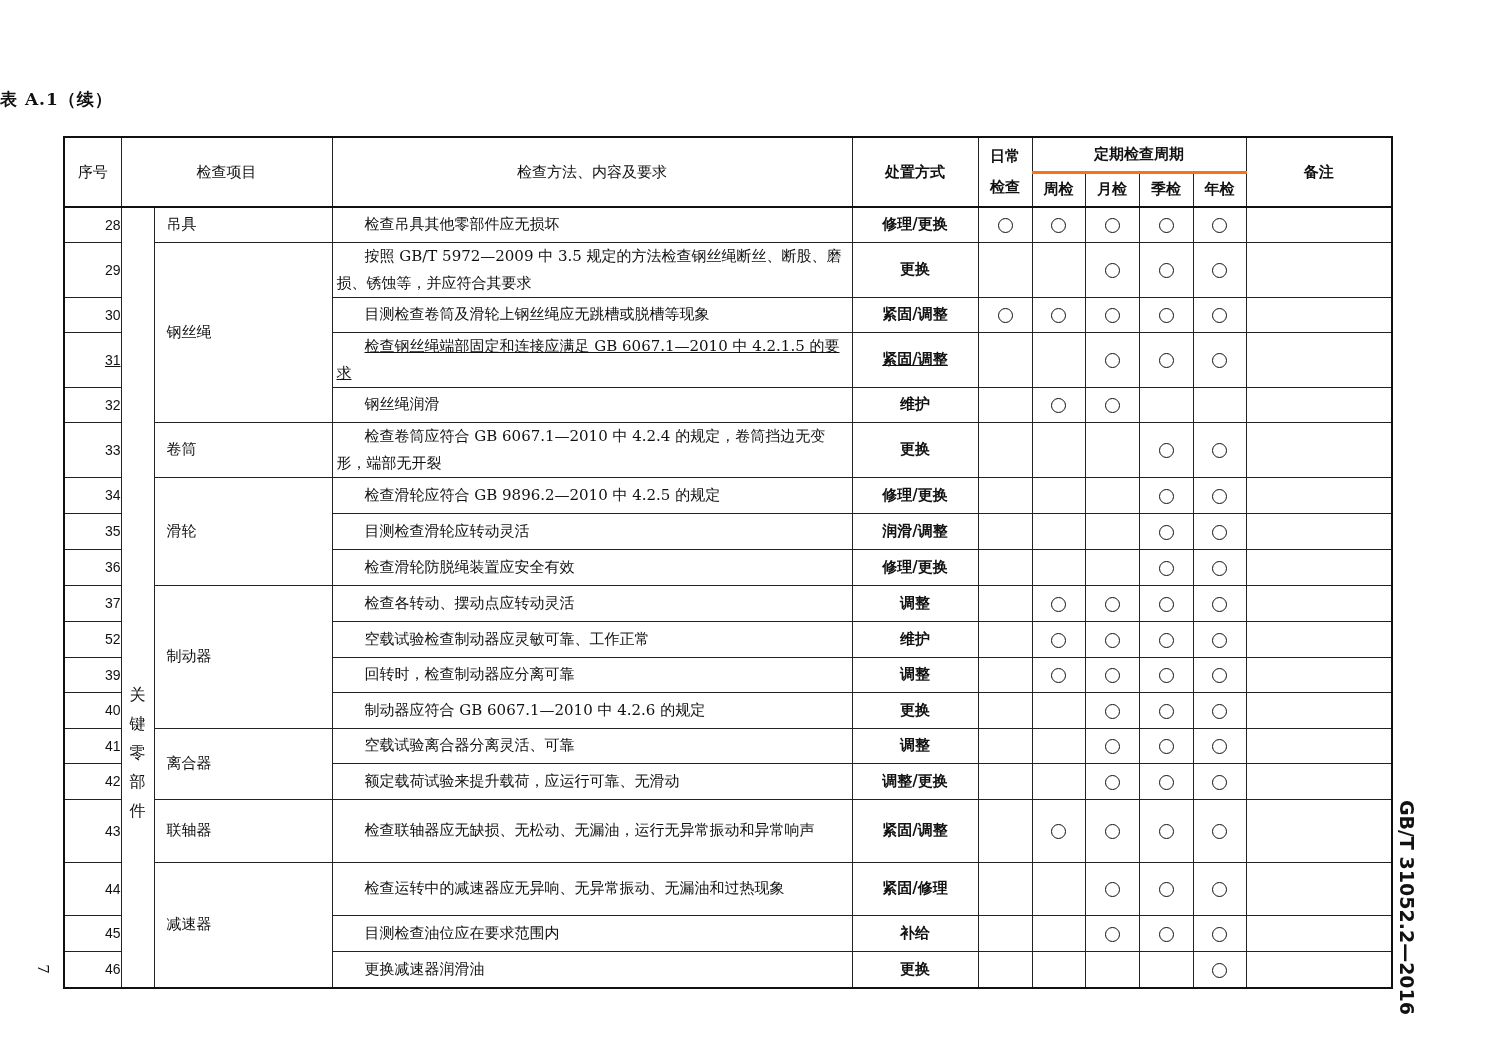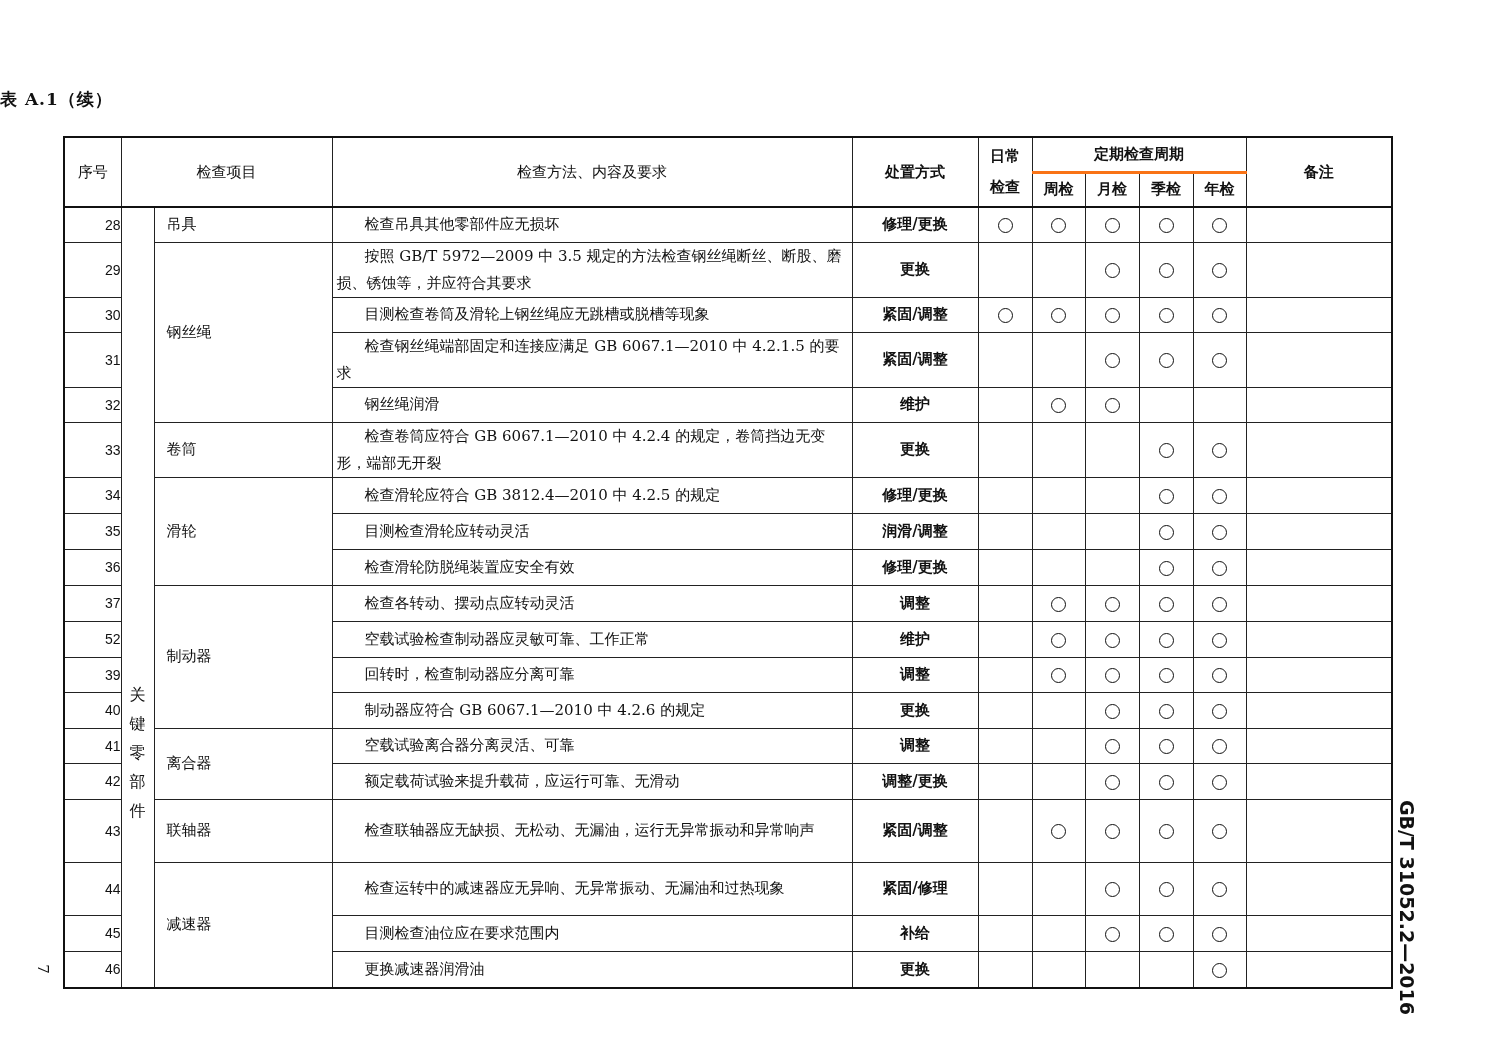--- a/index.html
+++ b/index.html
@@ -105,21 +105,21 @@
         <td class="num">30</td>
         <td class="method">目测检查卷筒及滑轮上钢丝绳应无跳槽或脱槽等现象</td>
         <td class="disp">紧固/调整</td>
         <td class="mark"><span class="circle"></span></td>
         <td class="mark"><span class="circle"></span></td>
         <td class="mark"><span class="circle"></span></td>
         <td class="mark"><span class="circle"></span></td>
         <td class="mark"><span class="circle"></span></td>
         <td></td>
       </tr>
-      <tr style="height: 54px;">
+      <tr style="height: 54px; text-decoration: underline;">
         <td class="num">31</td>
         <td class="method">检查钢丝绳端部固定和连接应满足 GB 6067.1—2010 中 4.2.1.5 的要求</td>
         <td class="disp">紧固/调整</td>
         <td class="mark"></td>
         <td class="mark"></td>
         <td class="mark"><span class="circle"></span></td>
         <td class="mark"><span class="circle"></span></td>
         <td class="mark"><span class="circle"></span></td>
         <td></td>
       </tr>
@@ -142,21 +142,21 @@
         <td class="mark"></td>
         <td class="mark"></td>
         <td class="mark"></td>
         <td class="mark"><span class="circle"></span></td>
         <td class="mark"><span class="circle"></span></td>
         <td></td>
       </tr>
       <tr style="height: 36px;">
         <td class="num">34</td>
         <td rowspan="3" class="item">滑轮</td>
-        <td class="method">检查滑轮应符合 GB 3812.4—2010 中 4.2.5 的规定</td>
+        <td class="method">检查滑轮应符合 GB 9896.2—2010 中 4.2.5 的规定</td>
         <td class="disp">修理/更换</td>
         <td class="mark"></td>
         <td class="mark"></td>
         <td class="mark"></td>
         <td class="mark"><span class="circle"></span></td>
         <td class="mark"><span class="circle"></span></td>
         <td></td>
       </tr>
       <tr style="height: 36px;">
         <td class="num">35</td>

